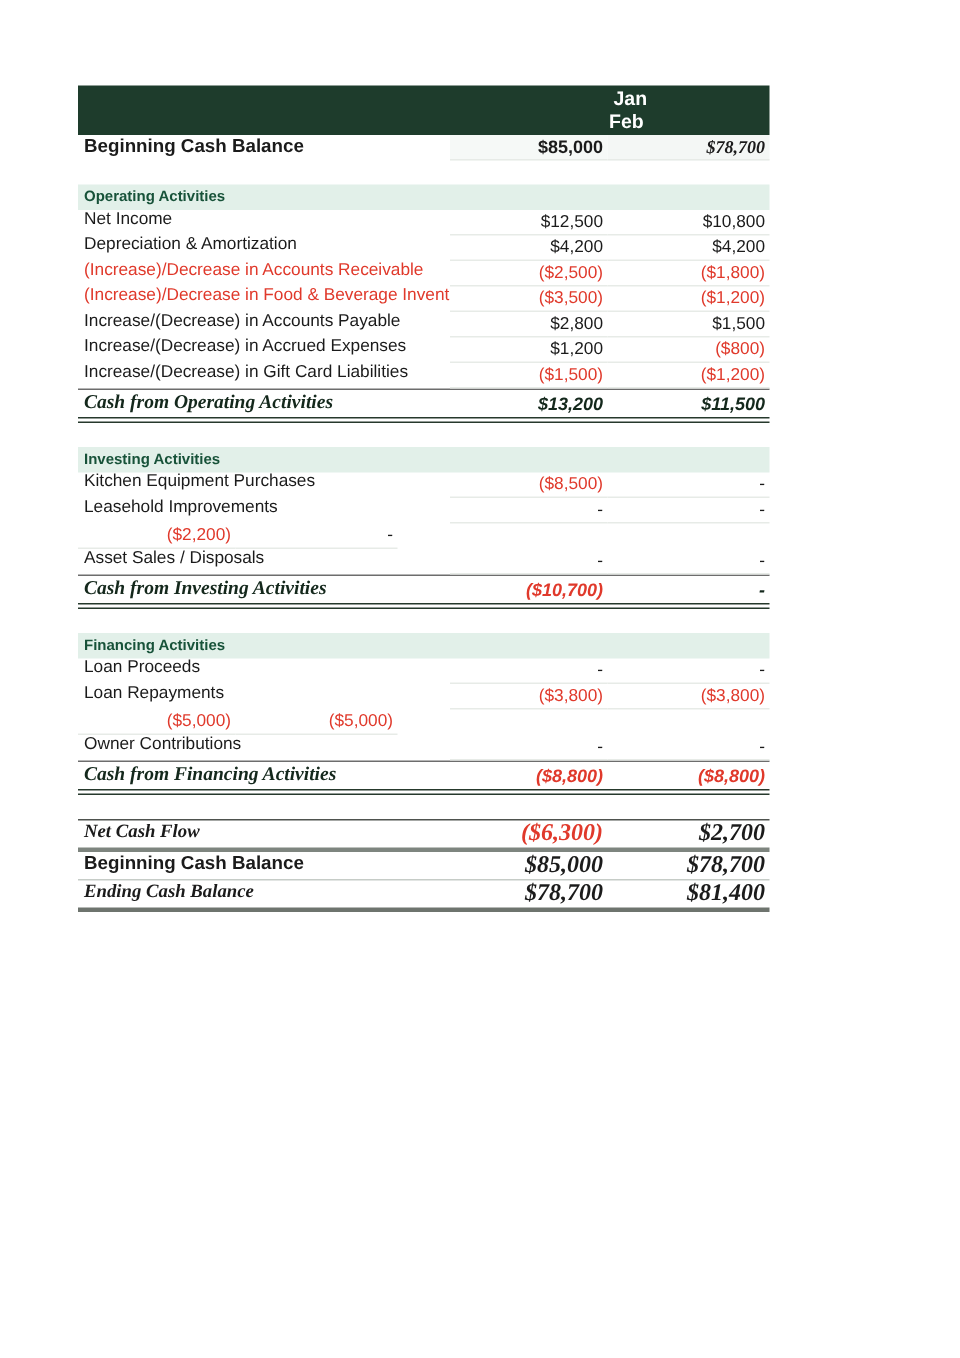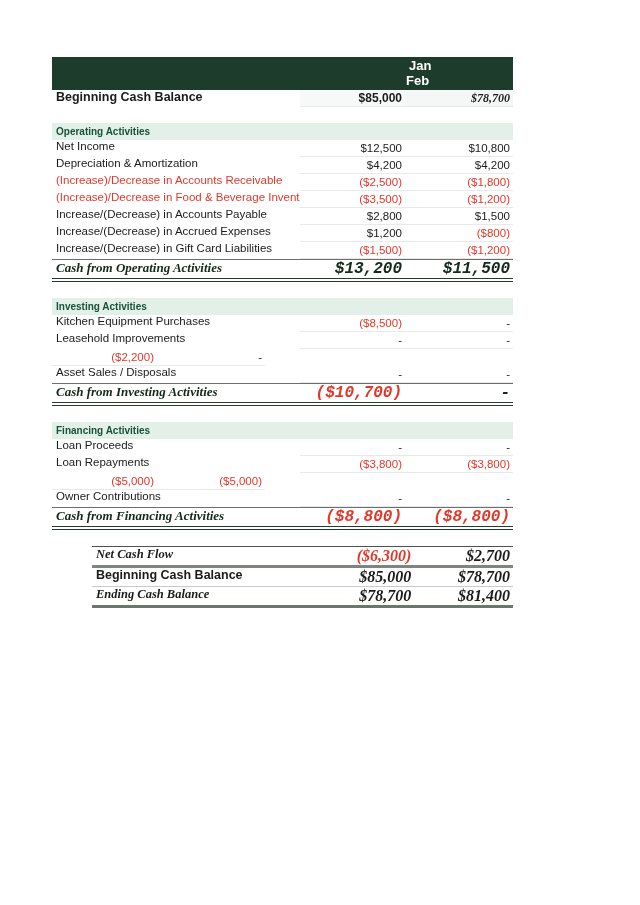--- a/index.html
+++ b/index.html
@@ -41,26 +41,26 @@
   
   .spacer{height:16px;}
 
   
   .section{height:17px;line-height:17px;background:var(--section-bg);color:var(--section-text);
            font-weight:700;font-size:10px;padding-left:4px;box-sizing:border-box;}
 
   
   .total{border-top:1px solid #6d6d6d;border-bottom:4px double #26392c;height:18px;}
   .total .cat{font-family:"Liberation Serif",serif;font-weight:700;font-style:italic;font-size:13px;color:#14281c;}
-  .total .jan,.total .feb{font-family:Liberation Mono, monospace;font-weight:700;font-style:italic;
-                          font-size:16px;border-bottom:none;color:#14281c;}
+  .total .jan,.total .feb{font-family:Liberation Sans, sans-serif;font-weight:700;font-style:italic;
+                          font-size:12px;border-bottom:none;color:#14281c;}
   .total .neg{color:var(--negative);}
 
   
-  .sumrow{height:18px;margin-left:40px;}
+  .sumrow{height:18px;}
   .sumrow .jan,.sumrow .feb{font-family:"Liberation Serif",serif;font-weight:700;font-style:italic;
                             font-size:16px;border-bottom:none;}
   .sumrow.serif .cat{font-family:"Liberation Serif",serif;font-weight:700;font-style:italic;font-size:12.5px;}
   .sumrow.sans .cat{font-weight:700;font-size:12.5px;}
   .ncf{border-top:1.5px solid #4e524e;border-bottom:3px solid #7e857f;}
   .beg{border-bottom:1px solid #c6ccc7;}
   .endrow{border-bottom:3px solid #6e746e;}
 </style>
 </head>
 <body>

